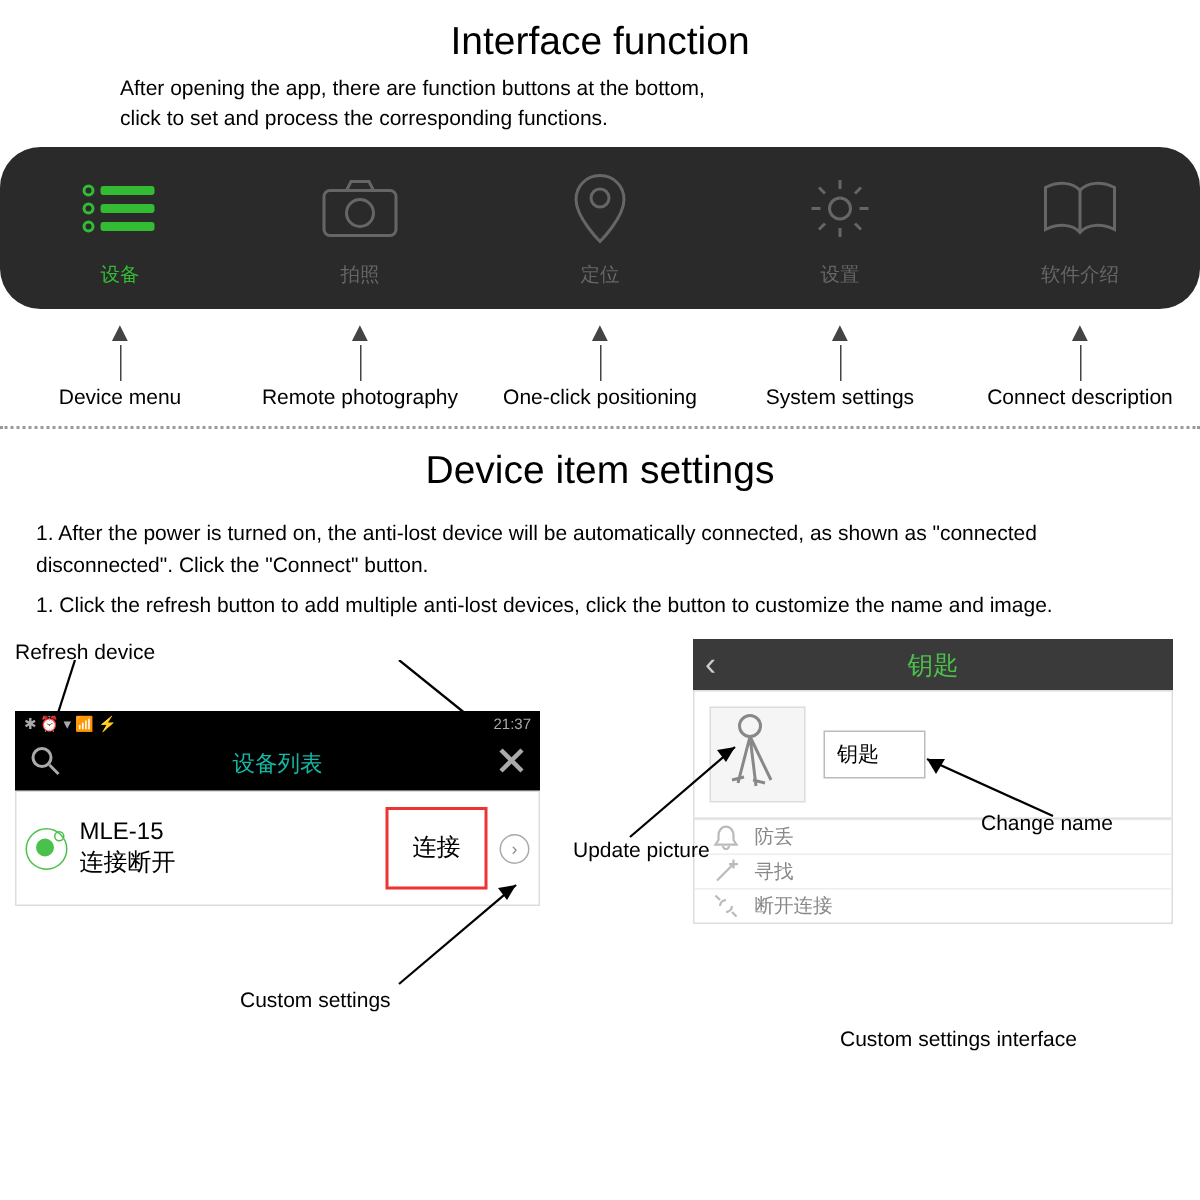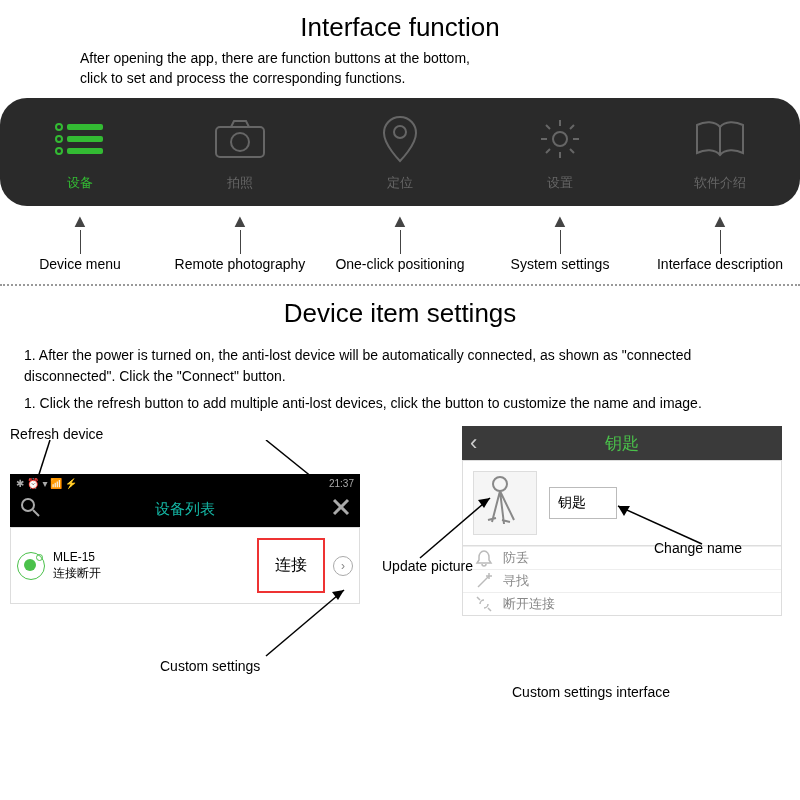--- a/index.html
+++ b/index.html
@@ -25,32 +25,32 @@
   .callout-label { font-size: 14px; }
   .phone-frame { position:absolute; }
   .status-bar { background:#000; color:#aaa; font-size:10px; display:flex; justify-content:space-between; align-items:center; height:18px; padding:0 6px; }
   .app-header { background:#000; color:#14b8a6; text-align:center; font-size:15px; padding:8px 0; position:relative; display:flex; align-items:center; justify-content:center; }
   .app-header .hdr-icon { position:absolute; color:#aaa; font-size:18px; }
   .device-list-body { background:#fff; border:1px solid #ddd; }
   .device-row { display:flex; align-items:center; padding:10px 6px; gap:8px; }
   .dev-icon { width:28px; height:28px; border-radius:50%; background:#fff; border:1px solid #4ac14a; position:relative; }
   .dev-icon::before { content:""; position:absolute; width:12px; height:12px; border-radius:50%; background:#4ac14a; top:6px; left:6px; }
   .dev-icon::after { content:""; position:absolute; width:5px; height:5px; border-radius:50%; border:1px solid #4ac14a; top:1px; right:1px; }
-  .dev-text { flex:1; font-size:12px; line-height:1.3; }
+  .dev-text { flex:1; font-size:16px; line-height:1.3; }
   .connect-btn { border:2px solid #e33; padding:15px 16px; font-size:16px; background:#fff; }
   .chevron-circ { width:20px; height:20px; border:1px solid #aaa; border-radius:50%; display:flex; align-items:center; justify-content:center; font-size:12px; color:#888; }
   .right-header-bar { background:#3a3a3a; color:#4ac14a; display:flex; align-items:center; height:34px; padding:0 8px; font-size:17px; }
   .profile-row { background:#fff; display:flex; align-items:center; padding:10px; gap:12px; border:1px solid #ddd; border-bottom:none; }
   .key-img { width:64px; height:64px; background:#f5f5f5; border:1px solid #ddd; position:relative; }
   .name-field { border:1px solid #bbb; padding:6px 30px 6px 8px; font-size:14px; background:#fff; }
   .menu-body { background:#fff; border:1px solid #ddd; }
   .menu-row { display:flex; align-items:center; gap:10px; padding:2px 12px; border-top:1px solid #eee; font-size:13px; color:#888; }
   .menu-row .mi-icon { width:18px; height:18px; color:#bbb; }
   .arrow-svg { position:absolute; pointer-events:none; }
-  .bottom-caption { text-align:center; font-size:14px; position:absolute; }
+  .bottom-caption { text-align:center; font-size:14px; position:absolute;margin-left:48px; }
 </style>
 </head>
 <body>
 
 <div class="section-title">Interface function</div>
 <div class="section-desc">
   <span>After opening the app, there are function buttons at the bottom,</span><br>
   <span>click to set and process the corresponding functions.</span>
 </div>
 
@@ -129,21 +129,21 @@
   <div class="arrow-cell">
       <span class="arrow-up">▲</span>
       <div class="arrow-stem"></div>
     </div>
 </div>
 <div class="eng-labels">
   <div>Device menu</div>
   <div>Remote photography</div>
   <div>One-click positioning</div>
   <div>System settings</div>
-  <div>Interface description</div>
+  <div>Connect description</div>
 </div>
 
 <hr class="dashed-divider">
 
 <div class="section-title">Device item settings</div>
 <div class="instr-list">
   <div>1. After the power is turned on, the anti-lost device will be automatically connected, as shown as "connected disconnected". Click the "Connect" button.</div>
   <div style="height:6px"></div>
   <div>1. Click the refresh button to add multiple anti-lost devices, click the button to customize the name and image.</div>
 </div>

